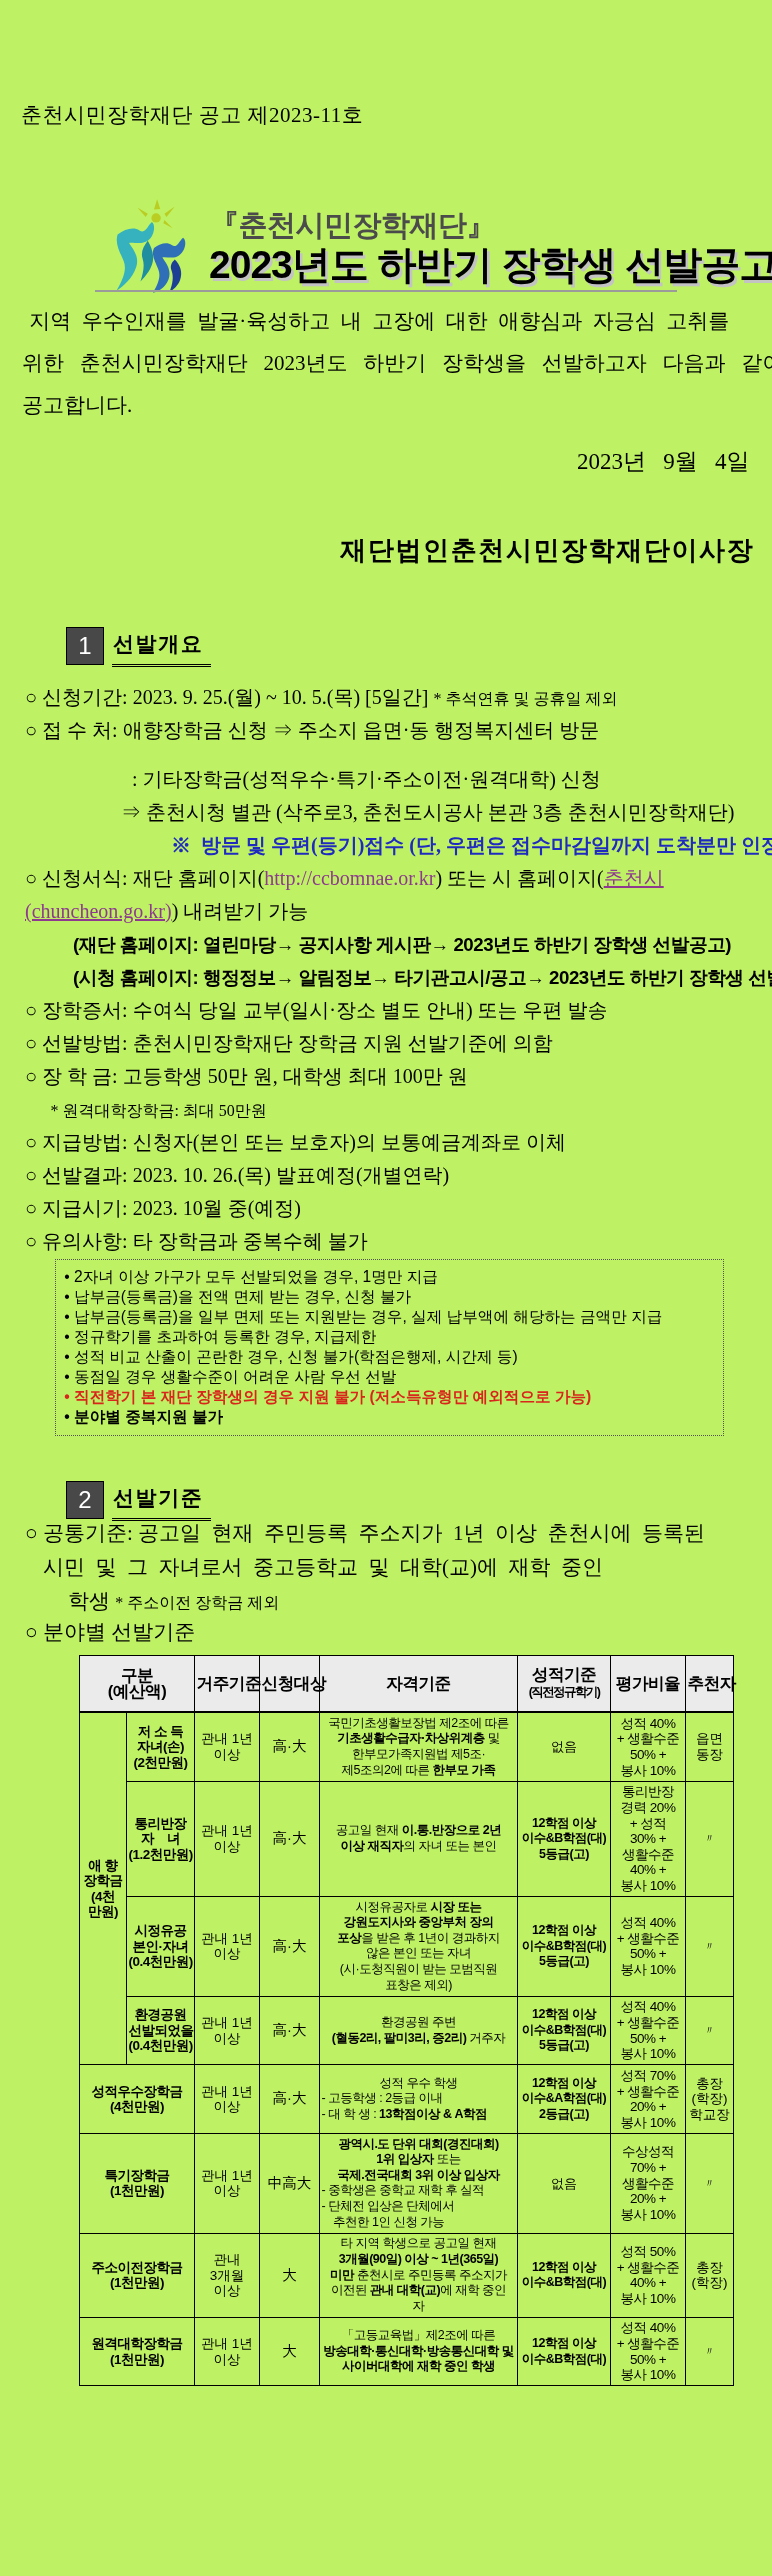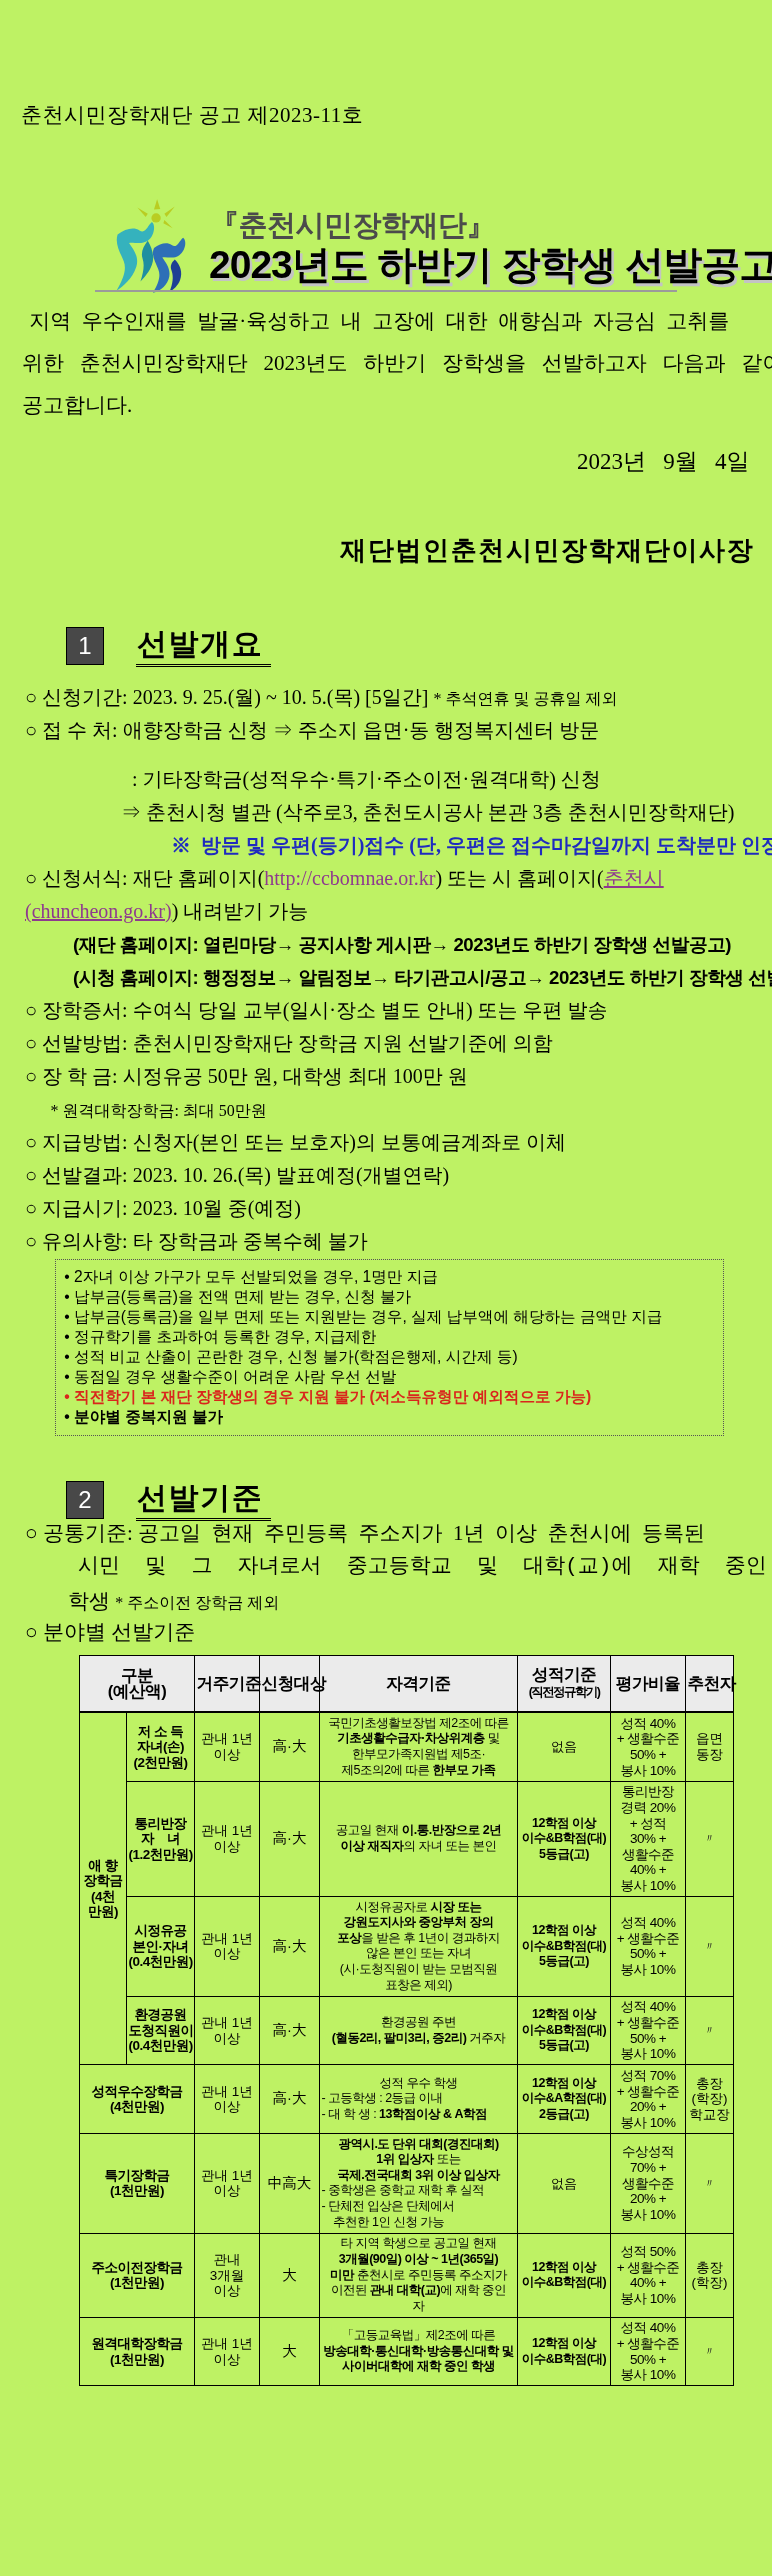--- a/index.html
+++ b/index.html
@@ -18,21 +18,21 @@
   
   .intro{left:22px;top:300px;width:728px;font-size:21px;}
   .intro .line{height:42px;line-height:42px;white-space:pre;}
   .date-line{right:23.4px;top:446px;font-size:23px;white-space:pre;}
   .issuer{right:18.7px;top:533px;font-size:26px;font-weight:bold;letter-spacing:1.6px;white-space:pre;}
   
   .sec-head{left:66px;display:flex;align-items:flex-start;}
   .sec-box{width:36px;height:36px;background:#484848;border:1.6px solid #000;color:#fff;
            font-size:24px;display:flex;align-items:center;justify-content:center;
            font-family:"Liberation Sans",sans-serif;flex:0 0 auto;}
-  .sec-title{margin-left:32px;font-size:30px;font-weight:bold;
+  .sec-title{margin-left:8px;font-size:21px;font-weight:bold;
              font-family:"Liberation Sans",sans-serif;letter-spacing:1.6px;line-height:32px;
              border-bottom:3.6px double #000;padding:1px 7.3px 4.2px 1px;white-space:pre;}
   
   .linelist .line{white-space:pre;}
   .list1{left:25px;top:681px;width:729px;font-size:20px;}
   .list1 .line{height:33px;line-height:33px;}
   .common{left:25px;top:1516px;width:729px;font-size:21px;}
   .common .line{height:34px;line-height:34px;}
   .subhead{left:25px;top:1619px;font-size:21px;height:27px;line-height:27px;white-space:pre;}
   
@@ -124,21 +124,21 @@
       <div class="line"><span class="sg">○ 접 수 처: 애향장학금 신청 ⇒ 주소지 읍면·동 행정복지센터 방문</span></div>
       <div class="line" style="margin-left: 107px; margin-top: 16px;"><span class="sg">: 기타장학금(성적우수·특기·주소이전·원격대학) 신청</span></div>
       <div class="line" style="margin-left: 96px;"><span class="sg">⇒ 춘천시청 별관 (삭주로3, 춘천도시공사 본관 3층 춘천시민장학재단)</span></div>
       <div class="line" style="margin-left: 146px;"><span class="sg blue b">※  방문 및 우편(등기)접수 (단, 우편은 접수마감일까지 도착분만 인정)</span></div>
       <div class="line"><span class="sg">○ 신청서식: 재단 홈페이지(</span><span class="sg pu">http://ccbomnae.or.kr</span><span class="sg">) 또는 시 홈페이지(</span><span class="sg puu">춘천시</span></div>
       <div class="line" style=""><span class="sg puu">(chuncheon.go.kr)</span><span class="sg">) 내려받기 가능</span></div>
       <div class="line" style="margin-left: 48px;"><span class="sg go">(재단 홈페이지: 열린마당→ 공지사항 게시판→ 2023년도 하반기 장학생 선발공고)</span></div>
       <div class="line" style="margin-left: 48px;"><span class="sg go">(시청 홈페이지: 행정정보→ 알림정보→ 타기관고시/공고→ 2023년도 하반기 장학생 선발공고)</span></div>
       <div class="line"><span class="sg">○ 장학증서: 수여식 당일 교부(일시·장소 별도 안내) 또는 우편 발송</span></div>
       <div class="line"><span class="sg">○ 선발방법: 춘천시민장학재단 장학금 지원 선발기준에 의함</span></div>
-      <div class="line"><span class="sg">○ 장 학 금: 시정유공 50만 원, 대학생 최대 100만 원</span></div>
+      <div class="line"><span class="sg">○ 장 학 금: 고등학생 50만 원, 대학생 최대 100만 원</span></div>
       <div class="line" style="margin-left: 25.4px;"><span class="sg sm">* 원격대학장학금: 최대 50만원</span></div>
       <div class="line"><span class="sg">○ 지급방법: 신청자(본인 또는 보호자)의 보통예금계좌로 이체</span></div>
       <div class="line"><span class="sg">○ 선발결과: 2023. 10. 26.(목) 발표예정(개별연락)</span></div>
       <div class="line"><span class="sg">○ 지급시기: 2023. 10월 중(예정)</span></div>
       <div class="line"><span class="sg">○ 유의사항: 타 장학금과 중복수혜 불가</span></div>
     </div>
 
   <div class="abs nbox linelist">
       <div class="line"><span class="sg">• 2자녀 이상 가구가 모두 선발되었을 경우, 1명만 지급</span></div>
       <div class="line"><span class="sg">• 납부금(등록금)을 전액 면제 받는 경우, 신청 불가</span></div>
@@ -150,21 +150,21 @@
       <div class="line"><span class="sg b">• 분야별 중복지원 불가</span></div>
     </div>
 
   <div class="abs sec-head" style="top:1481px;">
     <div class="sec-box">2</div>
     <div class="sec-title">선발기준</div>
   </div>
 
   <div class="abs common linelist">
       <div class="line"><span class="sg">○ 공통기준: 공고일  현재  주민등록  주소지가  1년  이상  춘천시에  등록된</span></div>
-      <div class="line" style="margin-left: 53px; font-family: Liberation Mono, monospace;"><span class="sg">시민  및  그  자녀로서  중고등학교  및  대학(교)에  재학  중인</span></div>
+      <div class="line" style="margin-left: 18px;"><span class="sg">시민  및  그  자녀로서  중고등학교  및  대학(교)에  재학  중인</span></div>
       <div class="line" style="margin-left: 43px;"><span class="sg">학생 </span><span class="sg sm">* 주소이전 장학금 제외</span></div>
     </div>
 
   <div class="abs subhead">○ 분야별 선발기준</div>
 
   <div class="abs tablewrap">
     <table class="crit">
         <colgroup>
           <col style="width: 47px;">
           <col style="width: 68px;">
@@ -309,21 +309,21 @@
               <div class="cline"><span class="sg">50% +</span></div>
               <div class="cline"><span class="sg">봉사 10%</span></div>
             </td>
             <td class="ditto">
               <div class="cline"><span class="sg">〃</span></div>
             </td>
           </tr>
           <tr>
             <td class="cat">
               <div class="cline"><span class="sg">환경공원</span></div>
-              <div class="cline"><span class="sg">도청직원이</span></div>
+              <div class="cline"><span class="sg">선발되었을</span></div>
               <div class="cline"><span class="sg">(0.4천만원)</span></div>
             </td>
             <td class="res">
               <div class="cline"><span class="sg">관내 1년</span></div>
               <div class="cline"><span class="sg">이상</span></div>
             </td>
             <td class="tg">
               <div class="cline"><span class="sg">高·大</span></div>
             </td>
             <td class="qual">

